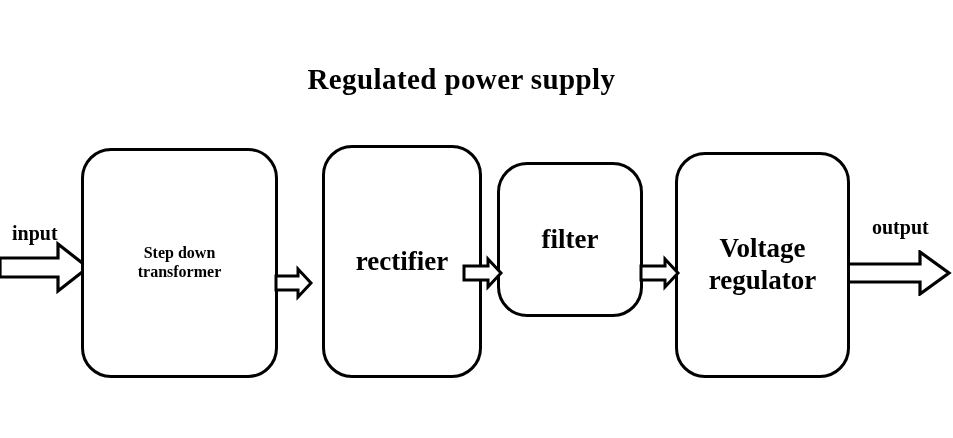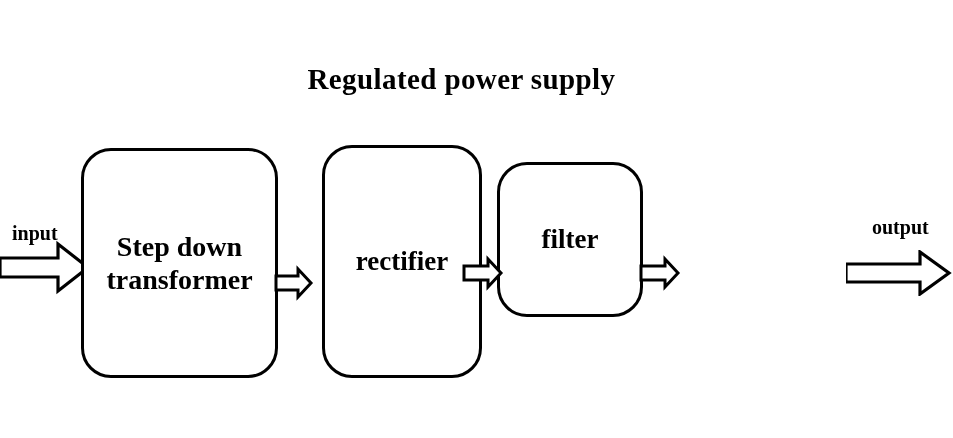--- a/index.html
+++ b/index.html
@@ -57,21 +57,21 @@
     white-space: pre-line;
     line-height: 1.18;
     padding: 0 6px;
   }
 
   #block-step-down {
     left: 81px;
     top: 148px;
     width: 197px;
     height: 230px;
-    font-size: 28px;
+    font-size: 16px;
   }
   #block-rectifier {
     left: 306px;
     top: 145px;
     width: 160px;
     height: 233px;
     font-size: 27px;
     margin-left: 16px;
   }
   #block-filter {
@@ -157,20 +157,24 @@
   <div id="block-filter" class="block">
     <span class="block-label">filter</span>
   </div>
 
   <div id="connector-3" class="connector">
     <svg width="42" height="42" viewBox="0 0 42 42" xmlns="http://www.w3.org/2000/svg">
       <path d="M 2 14 L 26 14 L 26 7 L 39 21 L 26 35 L 26 28 L 2 28 Z" fill="#ffffff" stroke="#000000" stroke-width="3" stroke-linejoin="miter"></path>
     </svg>
   </div>
 
+  <div id="block-voltage-regulator" class="block">
+    <span class="block-label">Voltage
+regulator</span>
+  </div>
 
   <div id="output-arrow" class="terminal-arrow">
     <svg width="106" height="46" viewBox="0 0 106 46" xmlns="http://www.w3.org/2000/svg">
       <path d="M 0 14 L 74 14 L 74 2 L 103 23 L 74 44 L 74 32 L 0 32 Z" fill="#ffffff" stroke="#000000" stroke-width="3.2" stroke-linejoin="miter"></path>
     </svg>
   </div>
 
   <div id="label-output" class="edge-label">output</div>
 
 </div>

